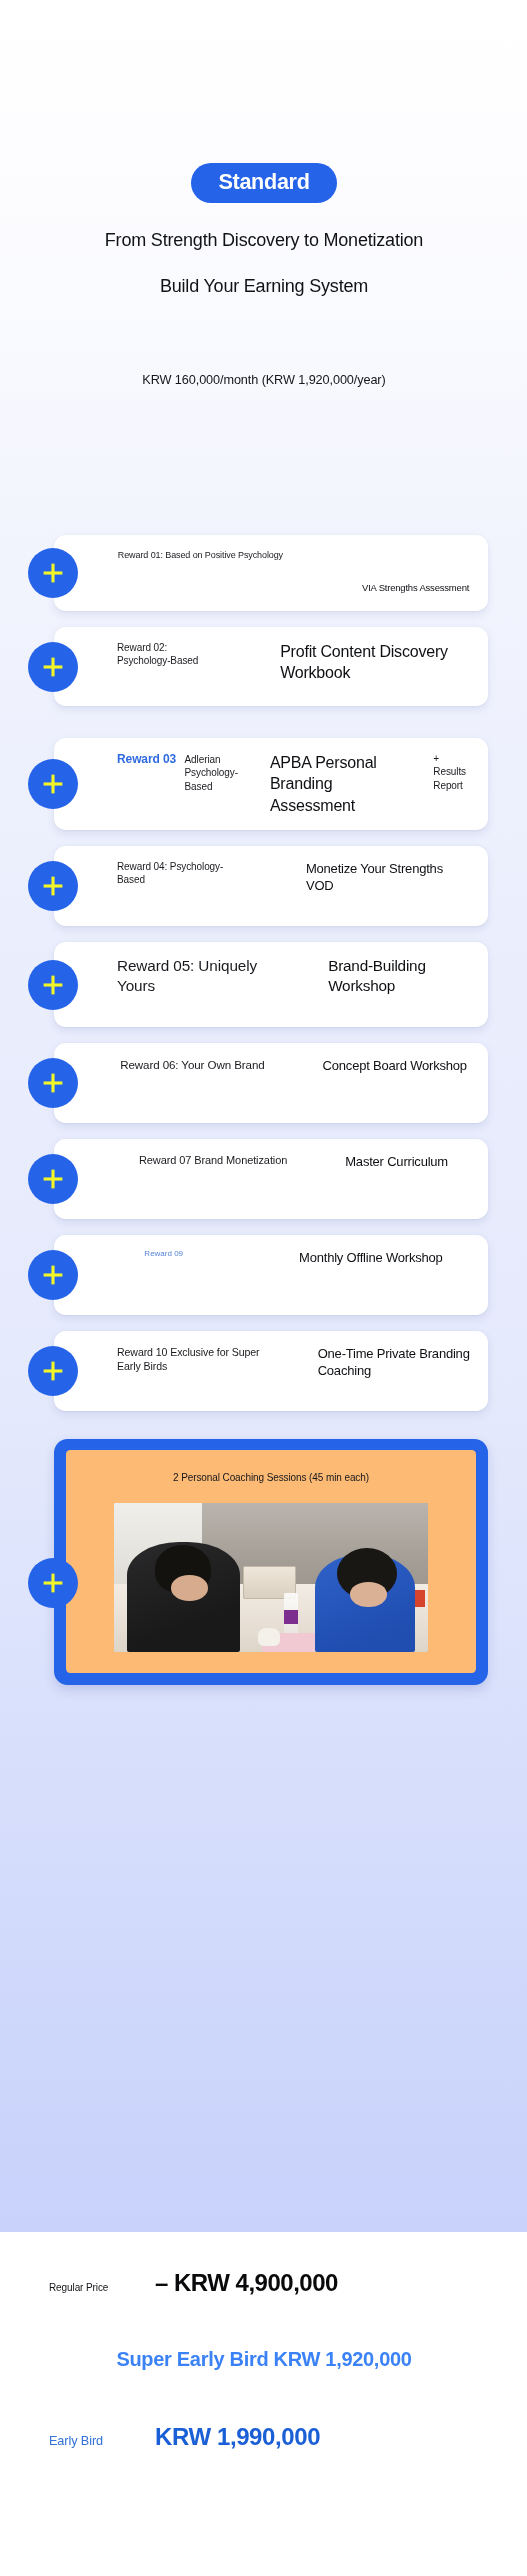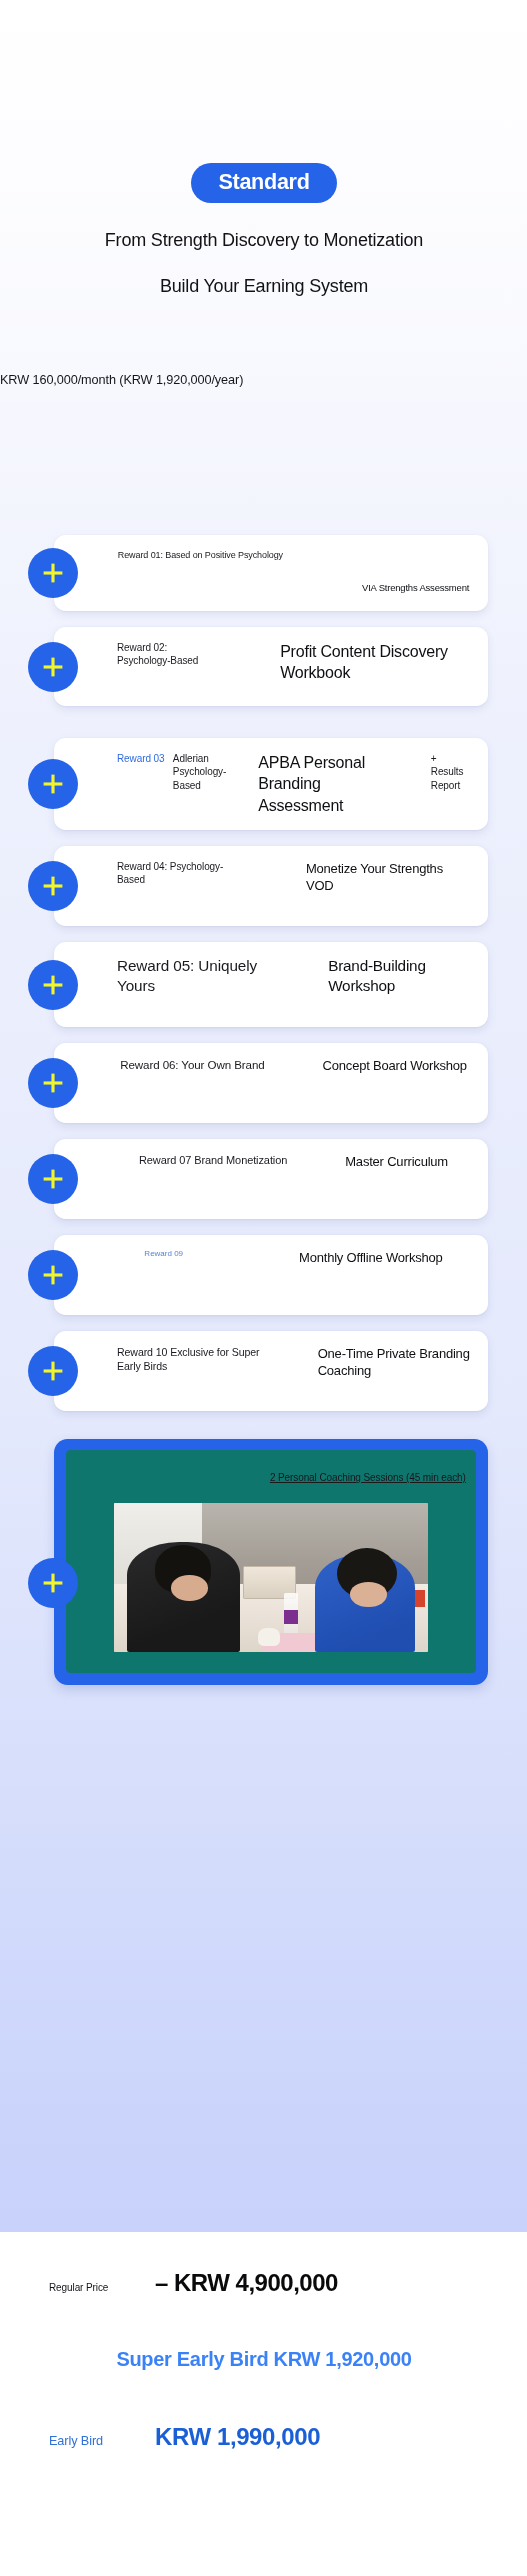--- a/index.html
+++ b/index.html
@@ -44,21 +44,21 @@
     width: 528px; text-align: center;
     margin-top: 27.4px;
     font-size: 18px; font-weight: 400; color: #111216; letter-spacing: -0.2px;
   }
   .hero-line2 {
     width: 528px; text-align: center;
     margin-top: 25px;
     font-size: 18px; font-weight: 400; color: #111216; letter-spacing: -0.2px;
   }
   .price-line {
-    width: 528px; 
+    width: 528px; text-align: center;
     margin-top: 76px;
     font-size: 12.7px; font-weight: 400; color: #15161a; letter-spacing: -0.1px;
   }
 
   
   .cards { position: absolute; left: 0; top: 535px; width: 528px; }
   .card-row { position: relative; width: 528px; }
   .card {
     position: relative;
     margin-left: 54px;
@@ -108,43 +108,42 @@
   .v-xl .c-title { font-size: 15.3px; }
   .v-xl .c-sub   { font-size: 15.3px; }
 
   .indent-1 { padding-left: 32px; }
   .indent-2 { padding-left: 58px; }
   .indent-3 { padding-left: 79px; }
 
   
   .hdr-inline { display: flex; align-items: baseline; gap: 8.4px; }
   .tag-blue-bold {
-    font-size: 10px; font-weight: 400; color: #2f6ae0; letter-spacing: -0.1px;
+    font-size: 12px; font-weight: 700; color: #2f6ae0; letter-spacing: -0.1px;
     white-space: nowrap;
   }
   .tag-blue-light {
     font-size: 8px; font-weight: 400; color: #5683d8; letter-spacing: 0;
   }
 
   
   .coach-row { position: relative; width: 528px; margin-top: 27.4px; }
   .coach-outer {
     margin-left: 54px;
     width: 434px;
     background: #2563e8;
     border-radius: 13.7px;
     padding: 11.6px;
     box-shadow: 0 4.2px 10.6px rgba(50, 70, 160, 0.18);
   }
   .coach-inner {
-    background: #0f766e;
+    background: #fdba74;
     border-radius: 4.2px;
     padding: 22px 10.6px 21px;
-    text-align: right;
-    text-decoration: underline;
+    text-align: center;
   }
   .coach-caption {
     font-size: 10px; font-weight: 400; color: #16171c; letter-spacing: -0.1px;
     margin-bottom: 20px;
   }
   .coach-photo {
     width: 314px; height: 149px;
     margin: 0 auto;
     border-radius: 1.1px;
     overflow: hidden;

